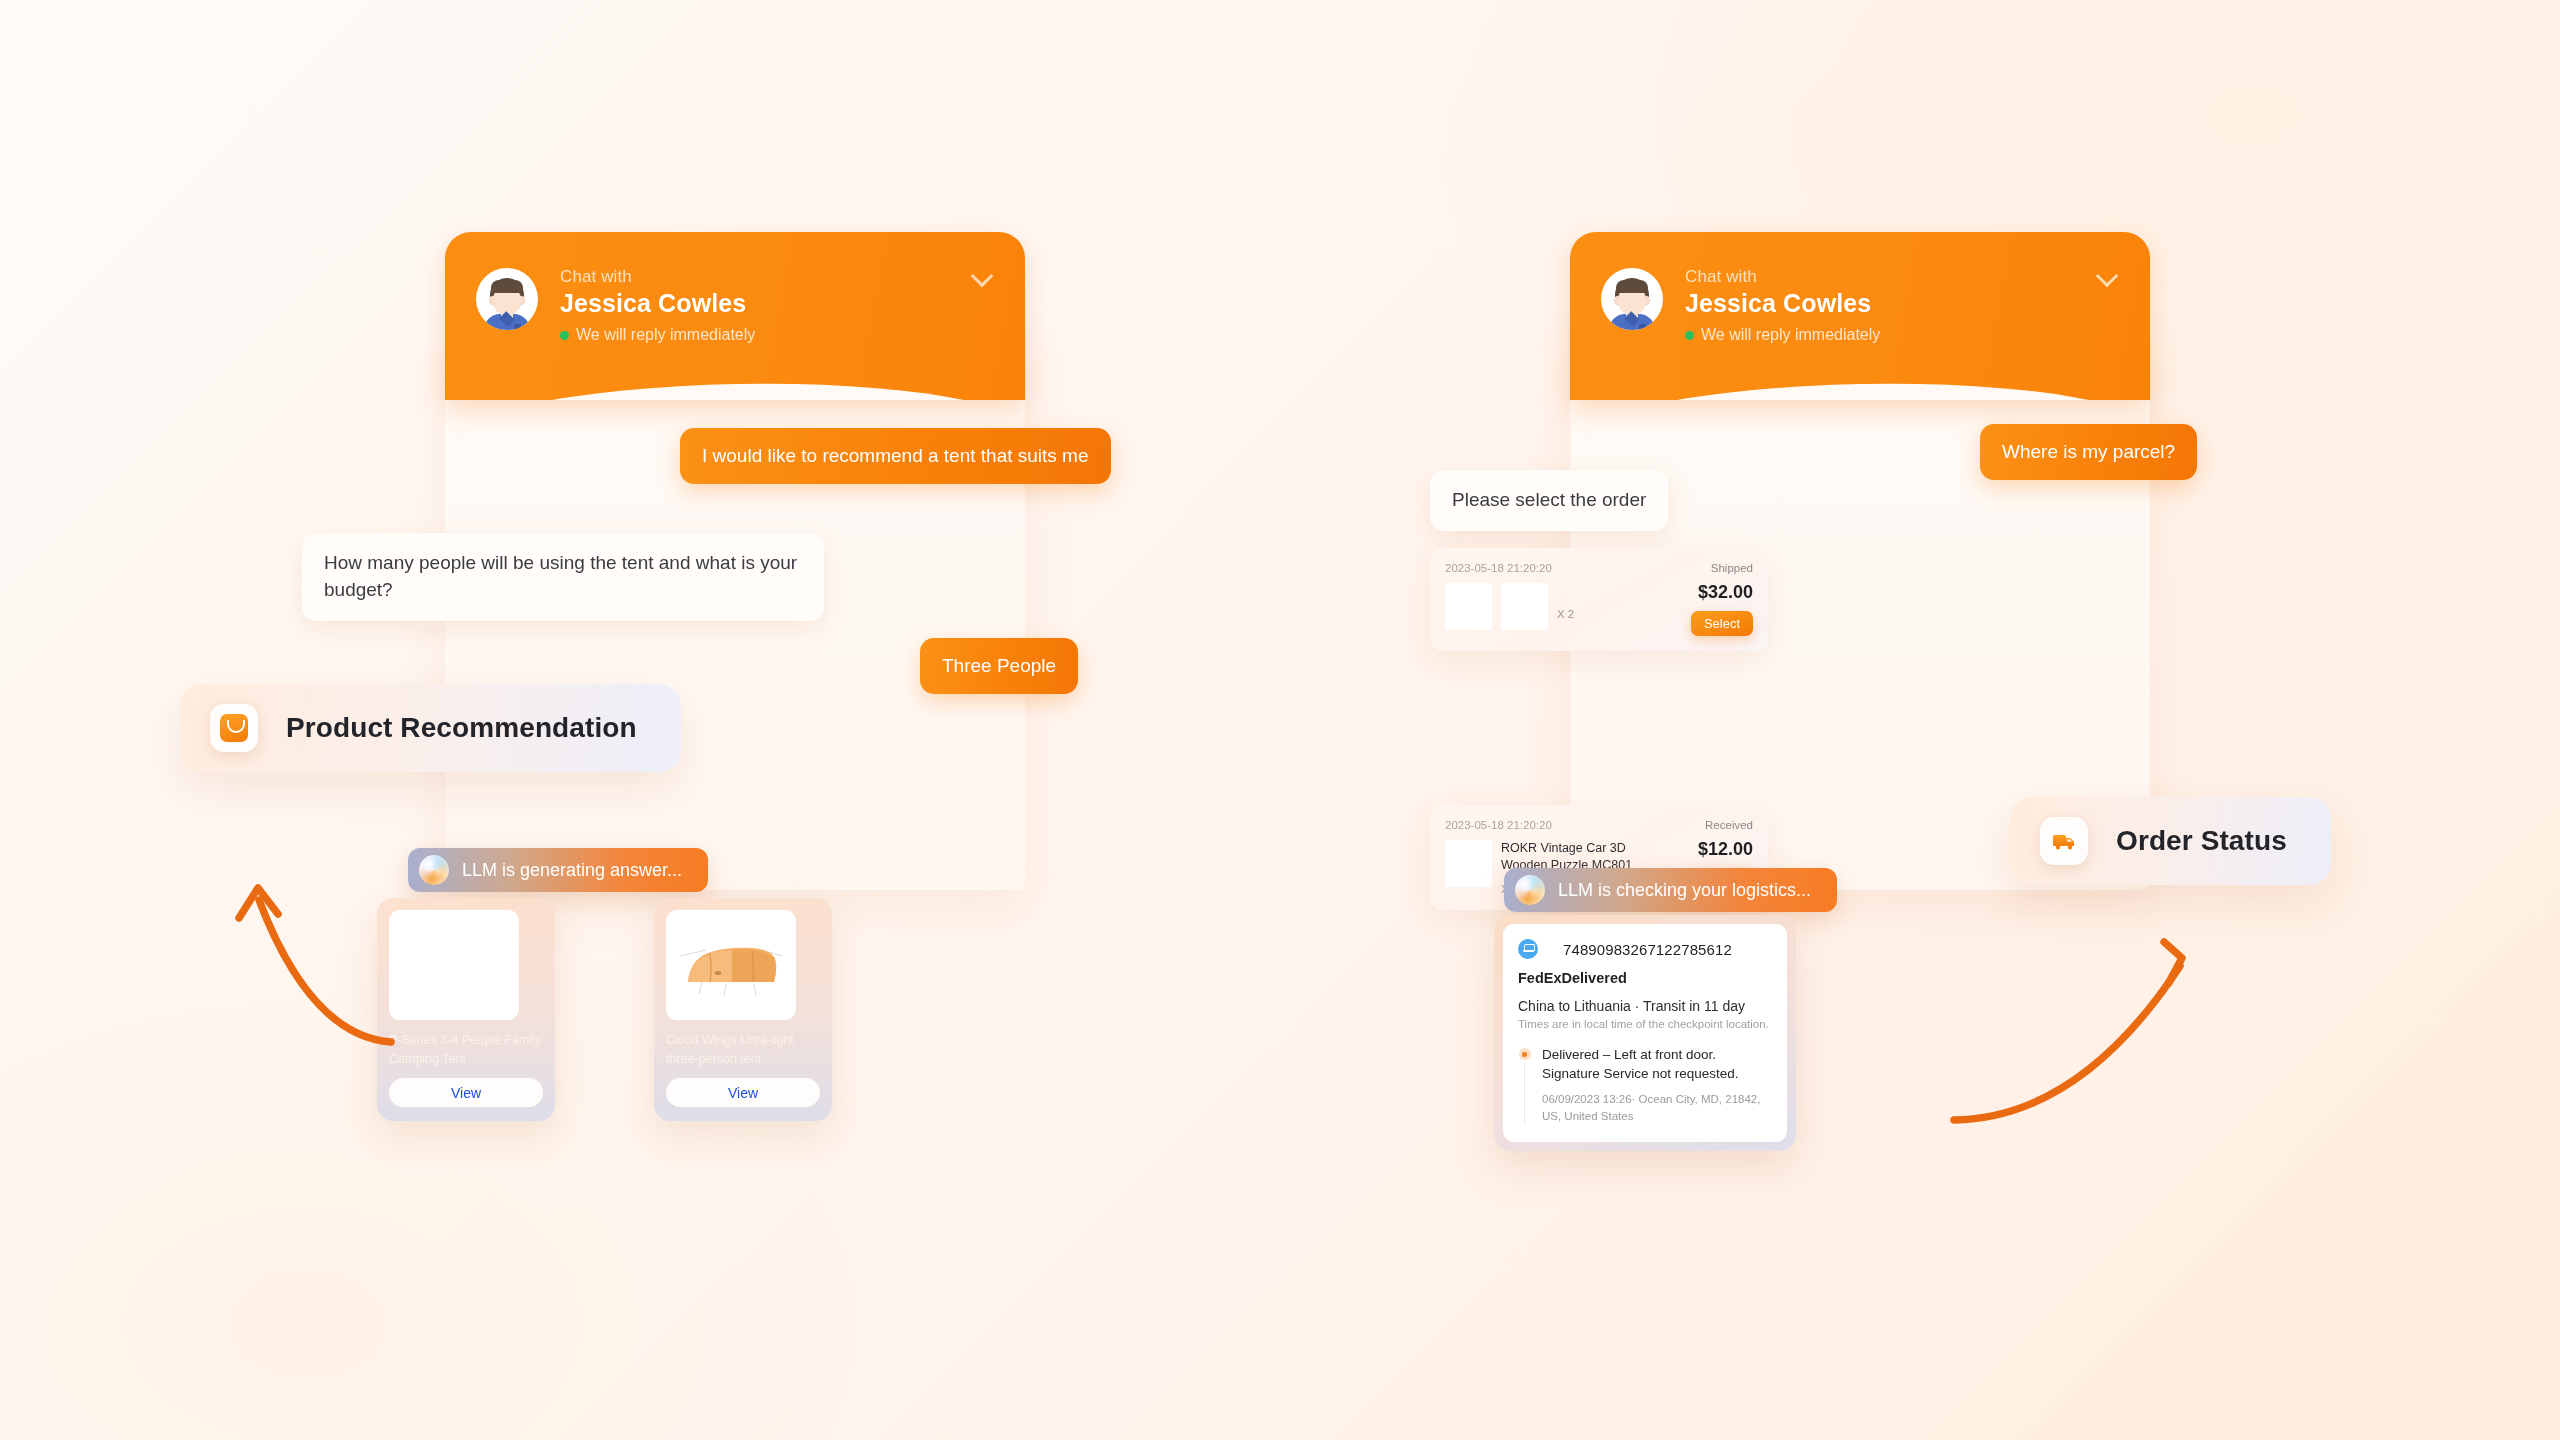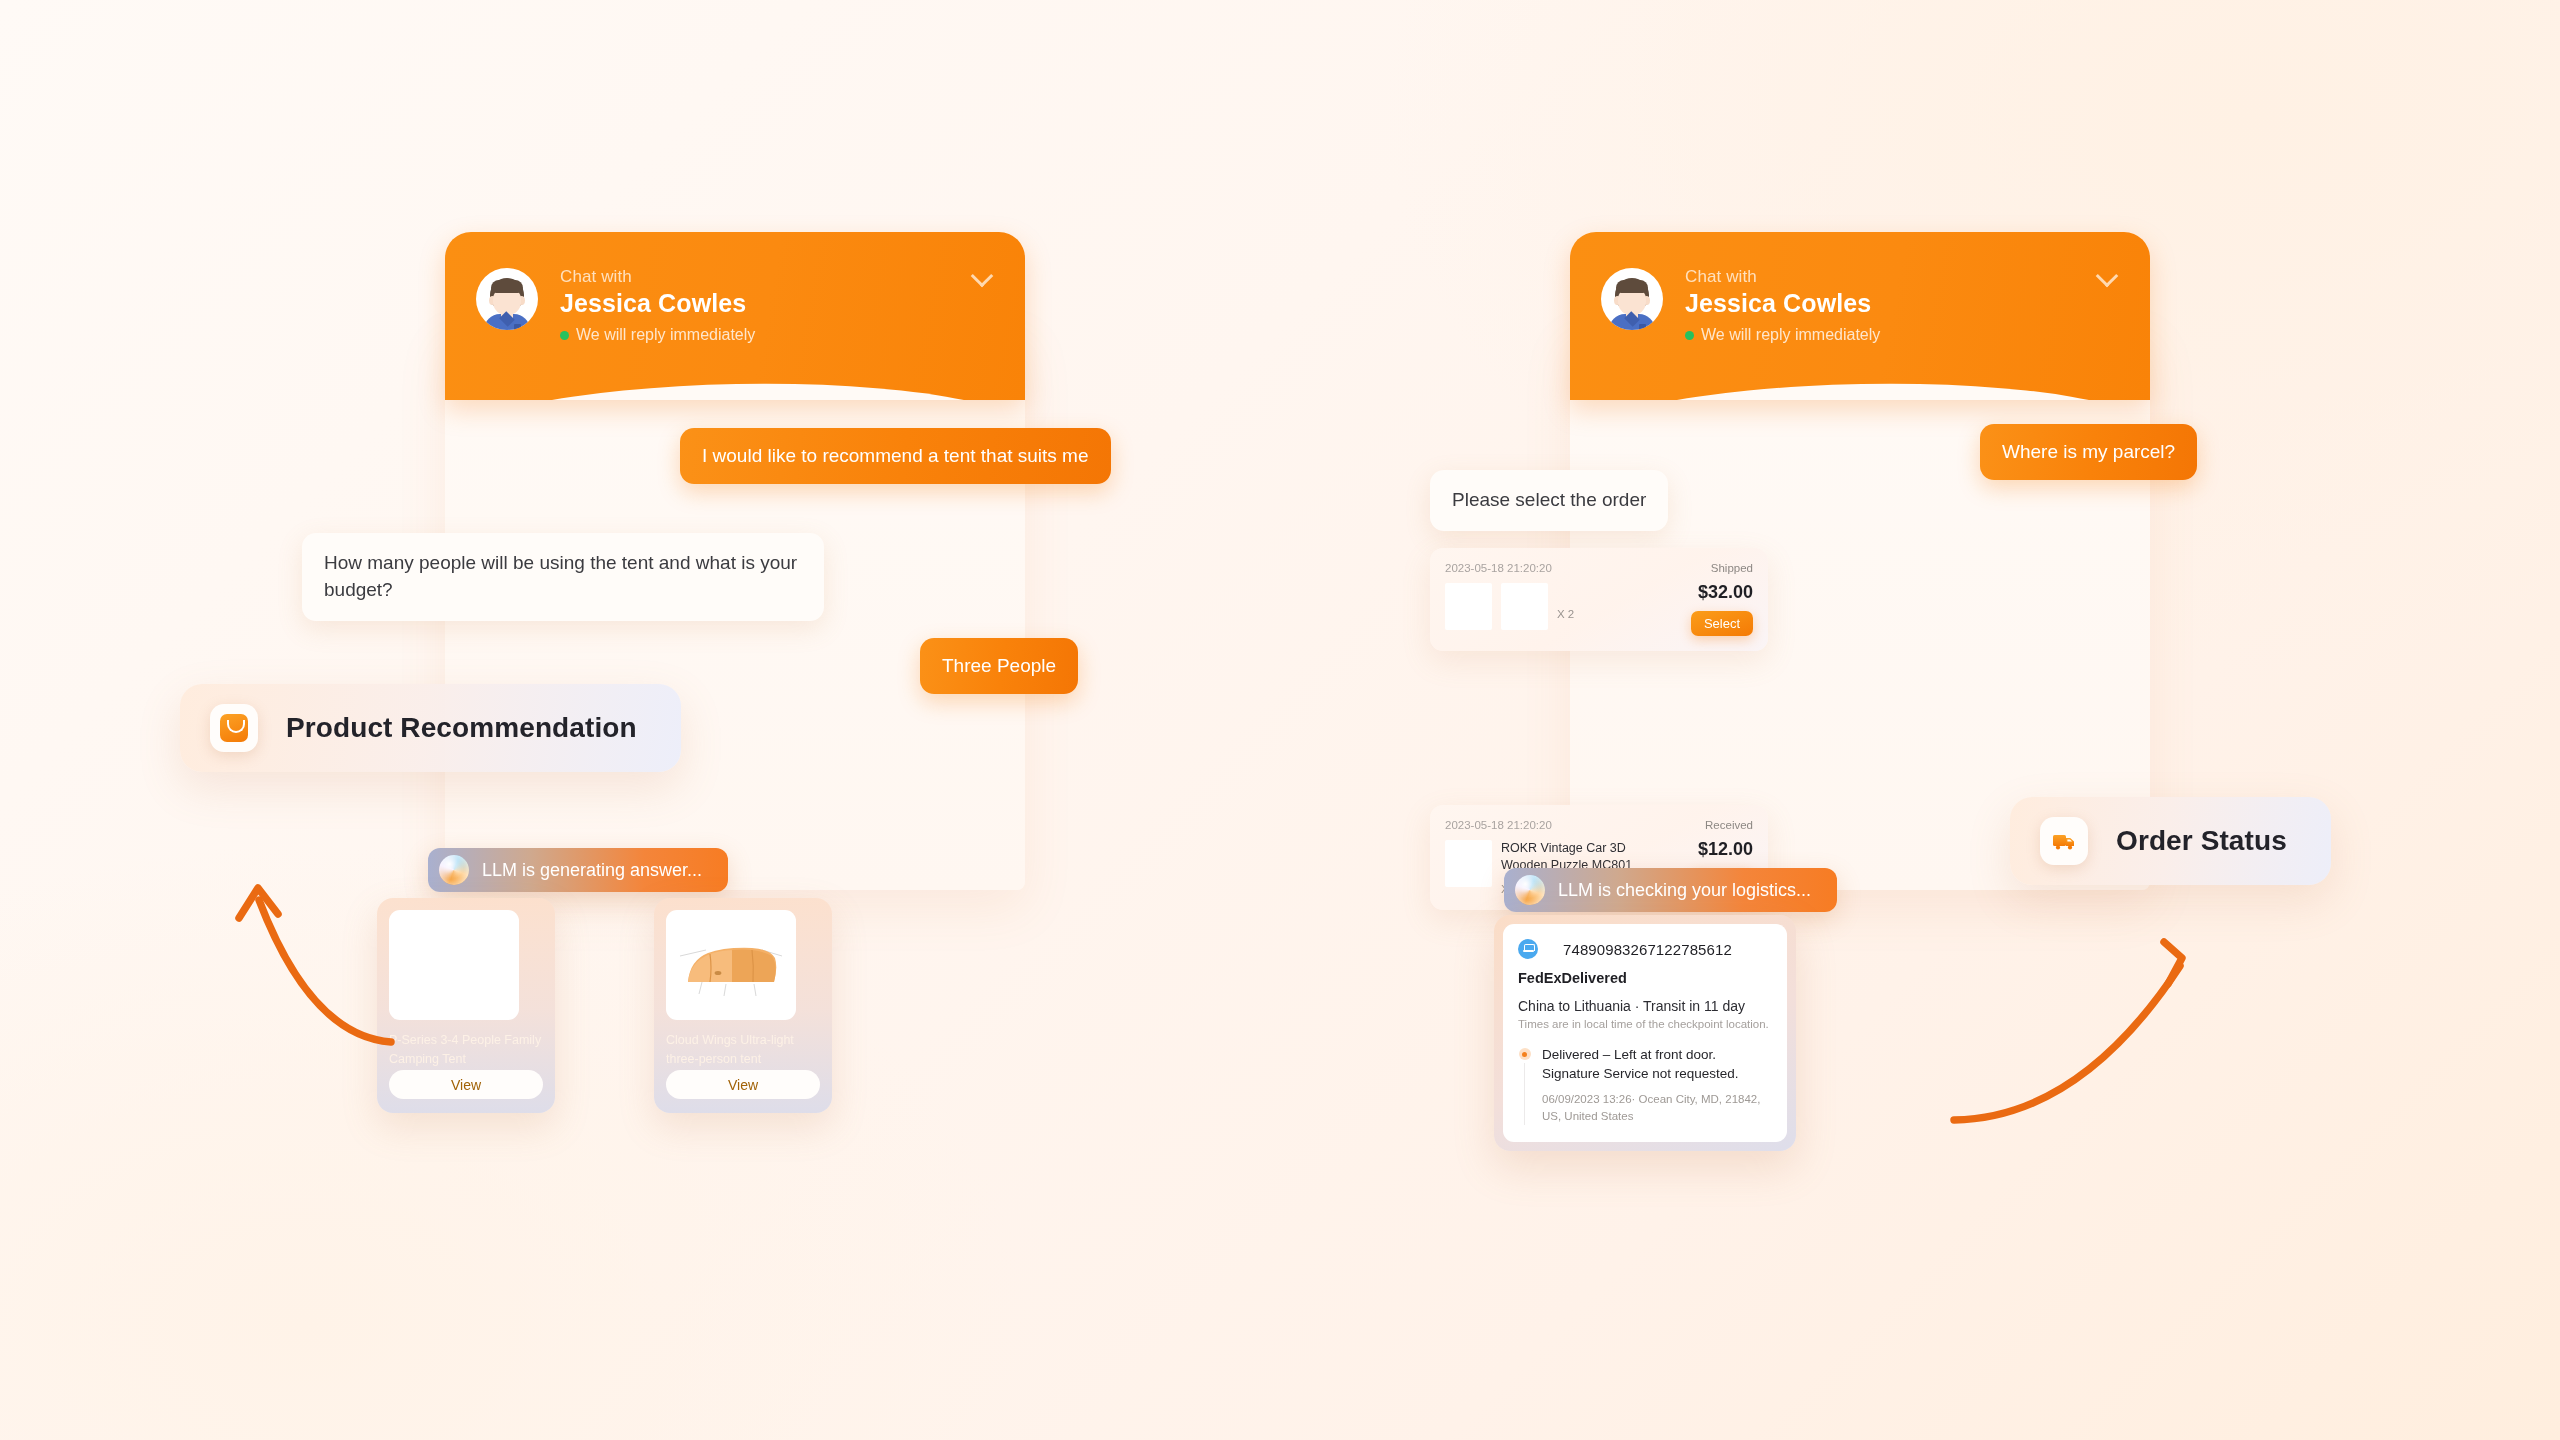--- a/index.html
+++ b/index.html
@@ -98,22 +98,22 @@
 
   
   .pcard{
     width:154px;border-radius:16px;padding:12px 12px 14px;
     background:linear-gradient(180deg,rgba(252,224,205,.95) 0%,rgba(243,223,216,.92) 52%,rgba(219,219,233,.92) 100%);
     box-shadow:0 14px 36px rgba(196,132,86,.18);
   }
   .pcard .imgbox{width:130px;height:110px;border-radius:11px;background:#fff;overflow:hidden;position:relative;}
   .pcard .pname{margin-top:11px;font-size:12.5px;line-height:1.48;color:#fdf1e6;min-height:36px;}
   .pcard .viewbtn{
-    margin-top:2px;height:29px;border-radius:15px;background:#fffdfb;
-    display:flex;align-items:center;justify-content:center;font-size:14px;color:#a16207;
+    margin-top:10px;height:29px;border-radius:15px;background:#fffdfb;
+    display:flex;align-items:center;justify-content:center;font-size:14px;color:#1d4ed8;
   }
 
   
   .orow{
     width:308px;border-radius:13px;padding:14px 15px 15px;
     background:linear-gradient(150deg,rgba(255,246,240,.97) 0%,rgba(255,243,236,.95) 55%,rgba(250,244,246,.95) 100%);
     box-shadow:0 10px 30px rgba(205,140,92,.14);position:relative;
   }
   .orow .r1{display:flex;justify-content:space-between;align-items:center;}
   .orow .odate{font-size:11.5px;color:#a9a3a0;}
@@ -195,21 +195,21 @@
 
   <div class="abs feat" style="left:180px;top:684px;">
     <div class="icobox">
       <div class="glyph">
           <div class="bag-arc"></div>
         </div>
     </div>
     <div class="title">Product Recommendation</div>
   </div>
 
-  <div class="abs llm-pill" style="left:428px;top:848px;">
+  <div class="abs llm-pill" style="left:408px;top:848px;">
     <div class="orb"></div>
     <div class="txt">LLM is generating answer...</div>
   </div>
 
   <div class="abs pcard" style="left:377px;top:898px;">
     <div class="imgbox"></div>
     <div class="pname">P-Series 3-4 People Family Camping Tent</div>
     <div class="viewbtn">View</div>
   </div>
 

